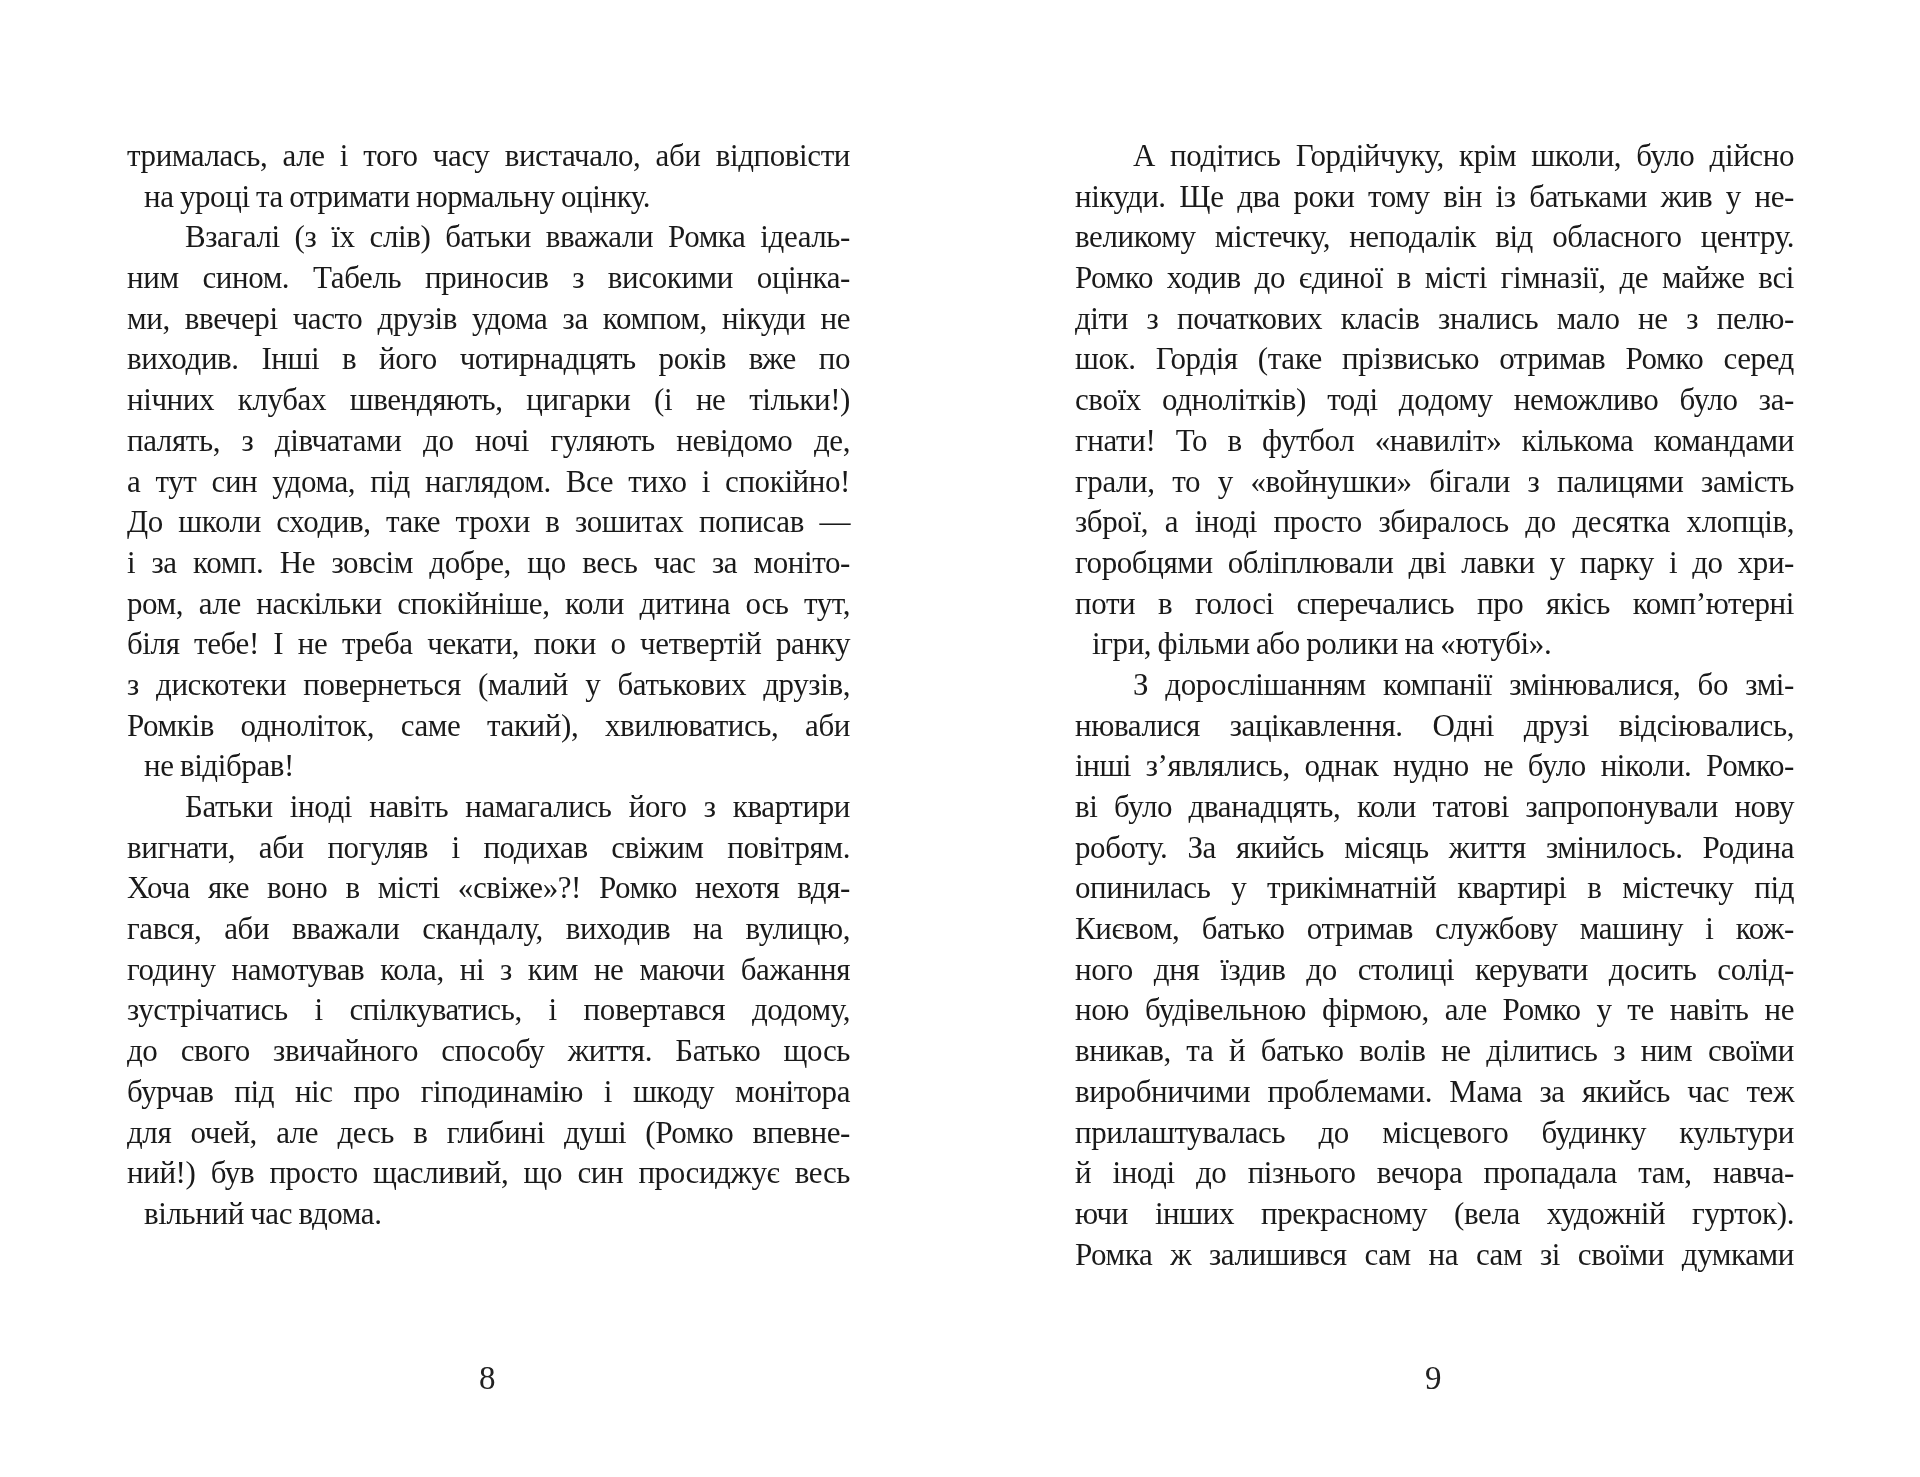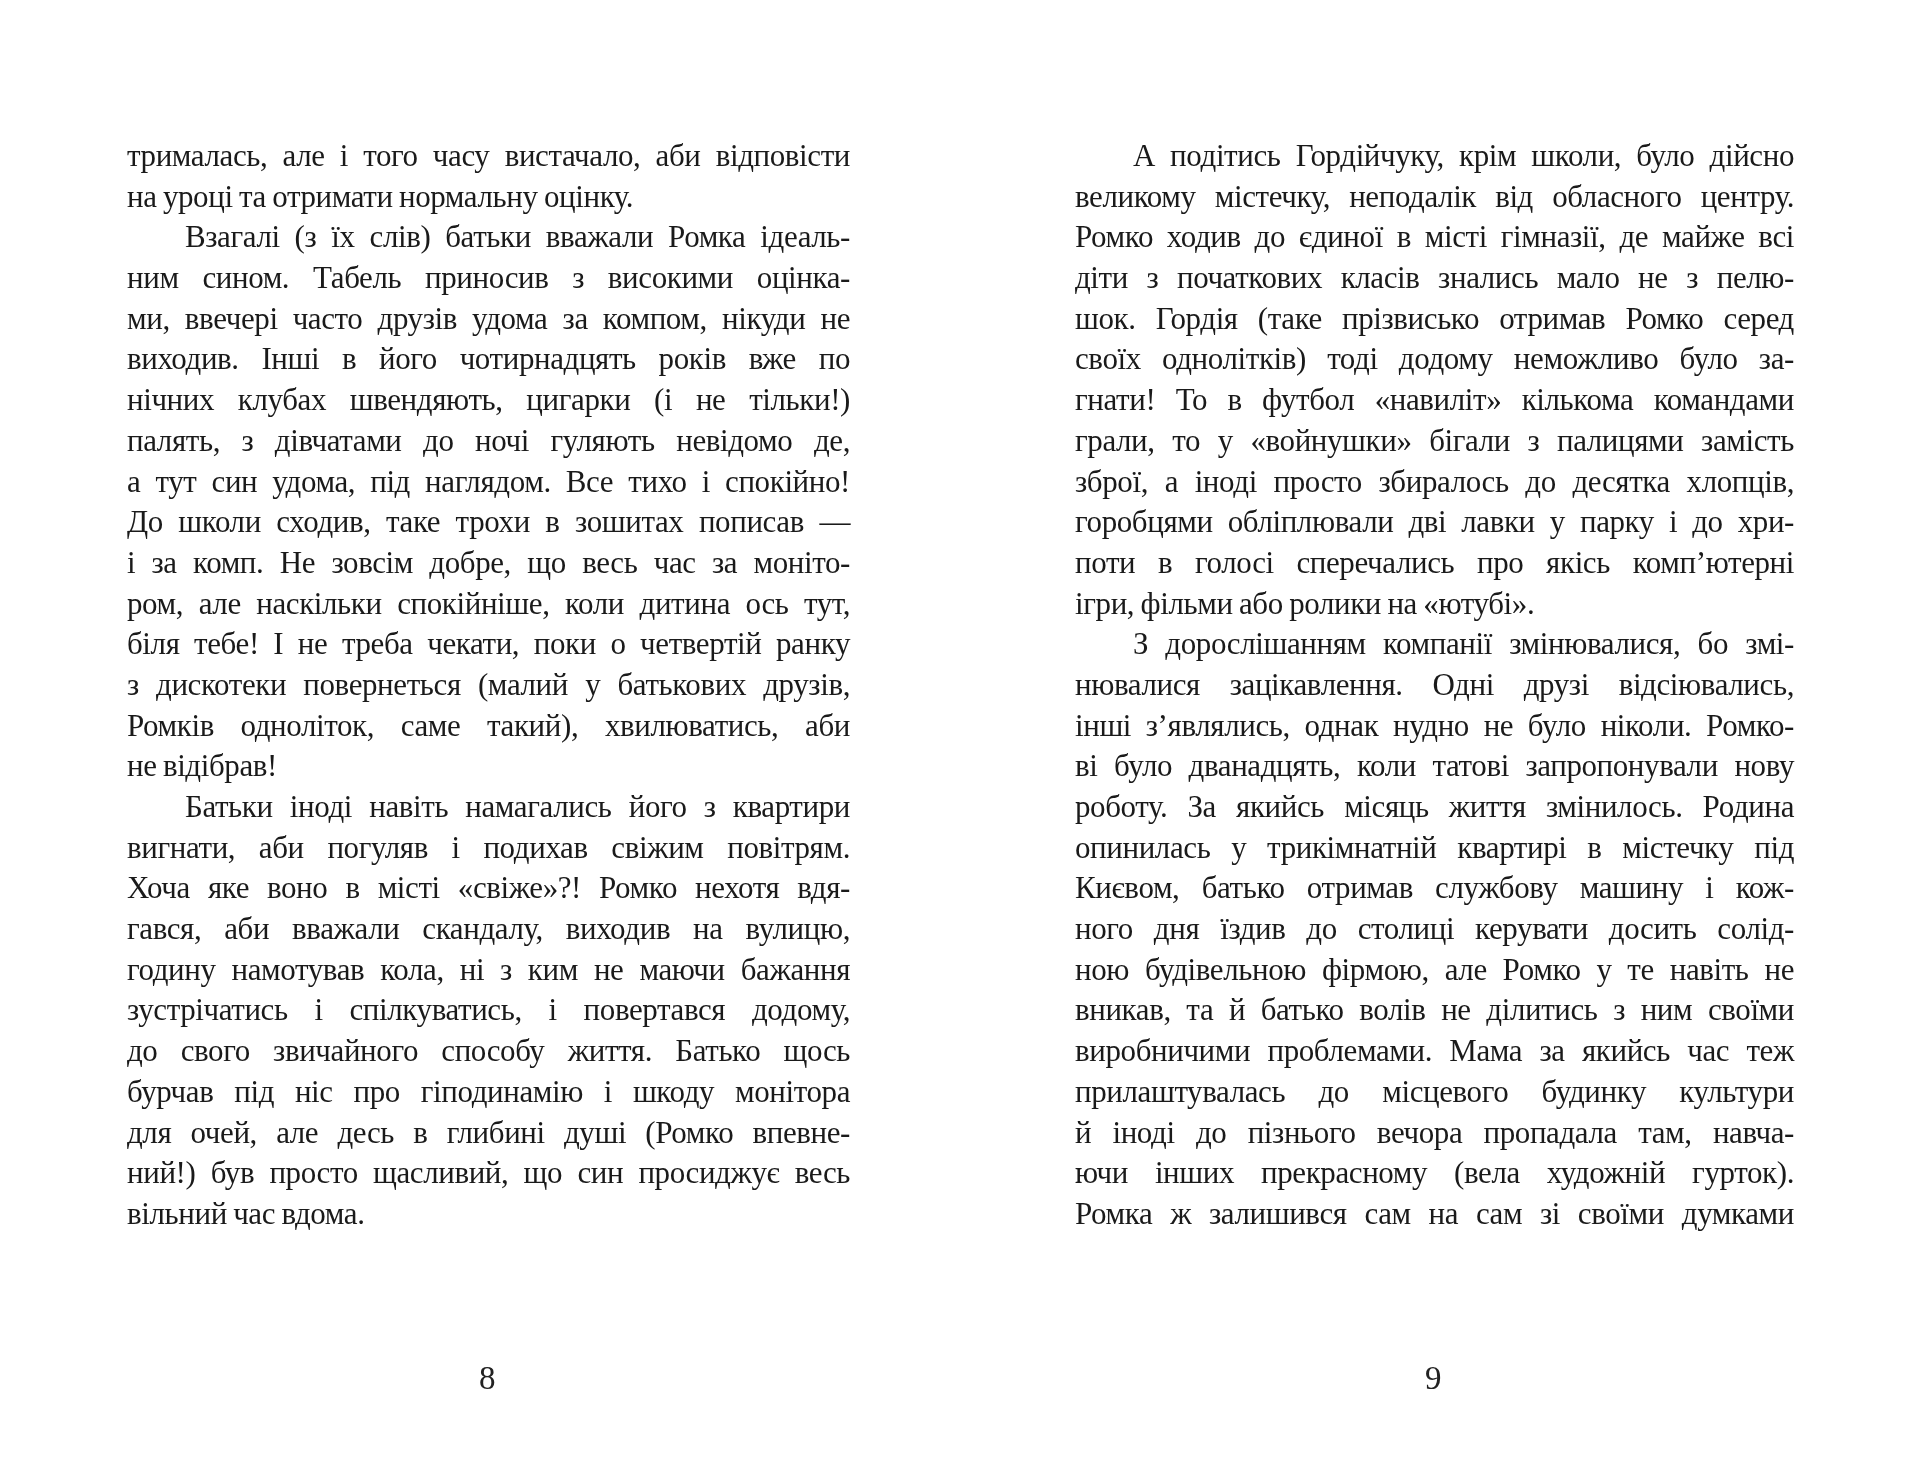--- a/index.html
+++ b/index.html
@@ -44,20 +44,21 @@
       height: 40.7px;
       white-space: nowrap;
       text-align: justify;
       text-align-last: justify;
       overflow: visible;
     }
     .line.indent { padding-left: 58px; }
     .line.last {
       text-align: left;
       text-align-last: left;
+      margin-left: 17px;
     }
 
     .page-number {
       position: absolute;
       top: 1356px;
       font-size: 33px;
       line-height: 44px;
       color: #222;
     }
     .page-left  .page-number { left: 479px; }
@@ -97,20 +98,21 @@
         <span class="line">для очей, але десь в глибині душі (Ромко впевне-</span>
         <span class="line">ний!) був просто щасливий, що син просиджує весь</span>
         <span class="line last">вільний час вдома.</span>
       </div>
     <div class="page-number">8</div>
   </div>
 
   <div class="page page-right">
     <div class="text-block" id="right-text">
         <span class="line indent">А подітись Гордійчуку, крім школи, було дійсно</span>
+        <span class="line">нікуди. Ще два роки тому він із батьками жив у не-</span>
         <span class="line">великому містечку, неподалік від обласного центру.</span>
         <span class="line">Ромко ходив до єдиної в місті гімназії, де майже всі</span>
         <span class="line">діти з початкових класів знались мало не з пелю-</span>
         <span class="line">шок. Гордія (таке прізвисько отримав Ромко серед</span>
         <span class="line">своїх однолітків) тоді додому неможливо було за-</span>
         <span class="line">гнати! То в футбол «навиліт» кількома командами</span>
         <span class="line">грали, то у «войнушки» бігали з палицями замість</span>
         <span class="line">зброї, а іноді просто збиралось до десятка хлопців,</span>
         <span class="line">горобцями обліплювали дві лавки у парку і до хри-</span>
         <span class="line">поти в голосі сперечались про якісь комп’ютерні</span>

